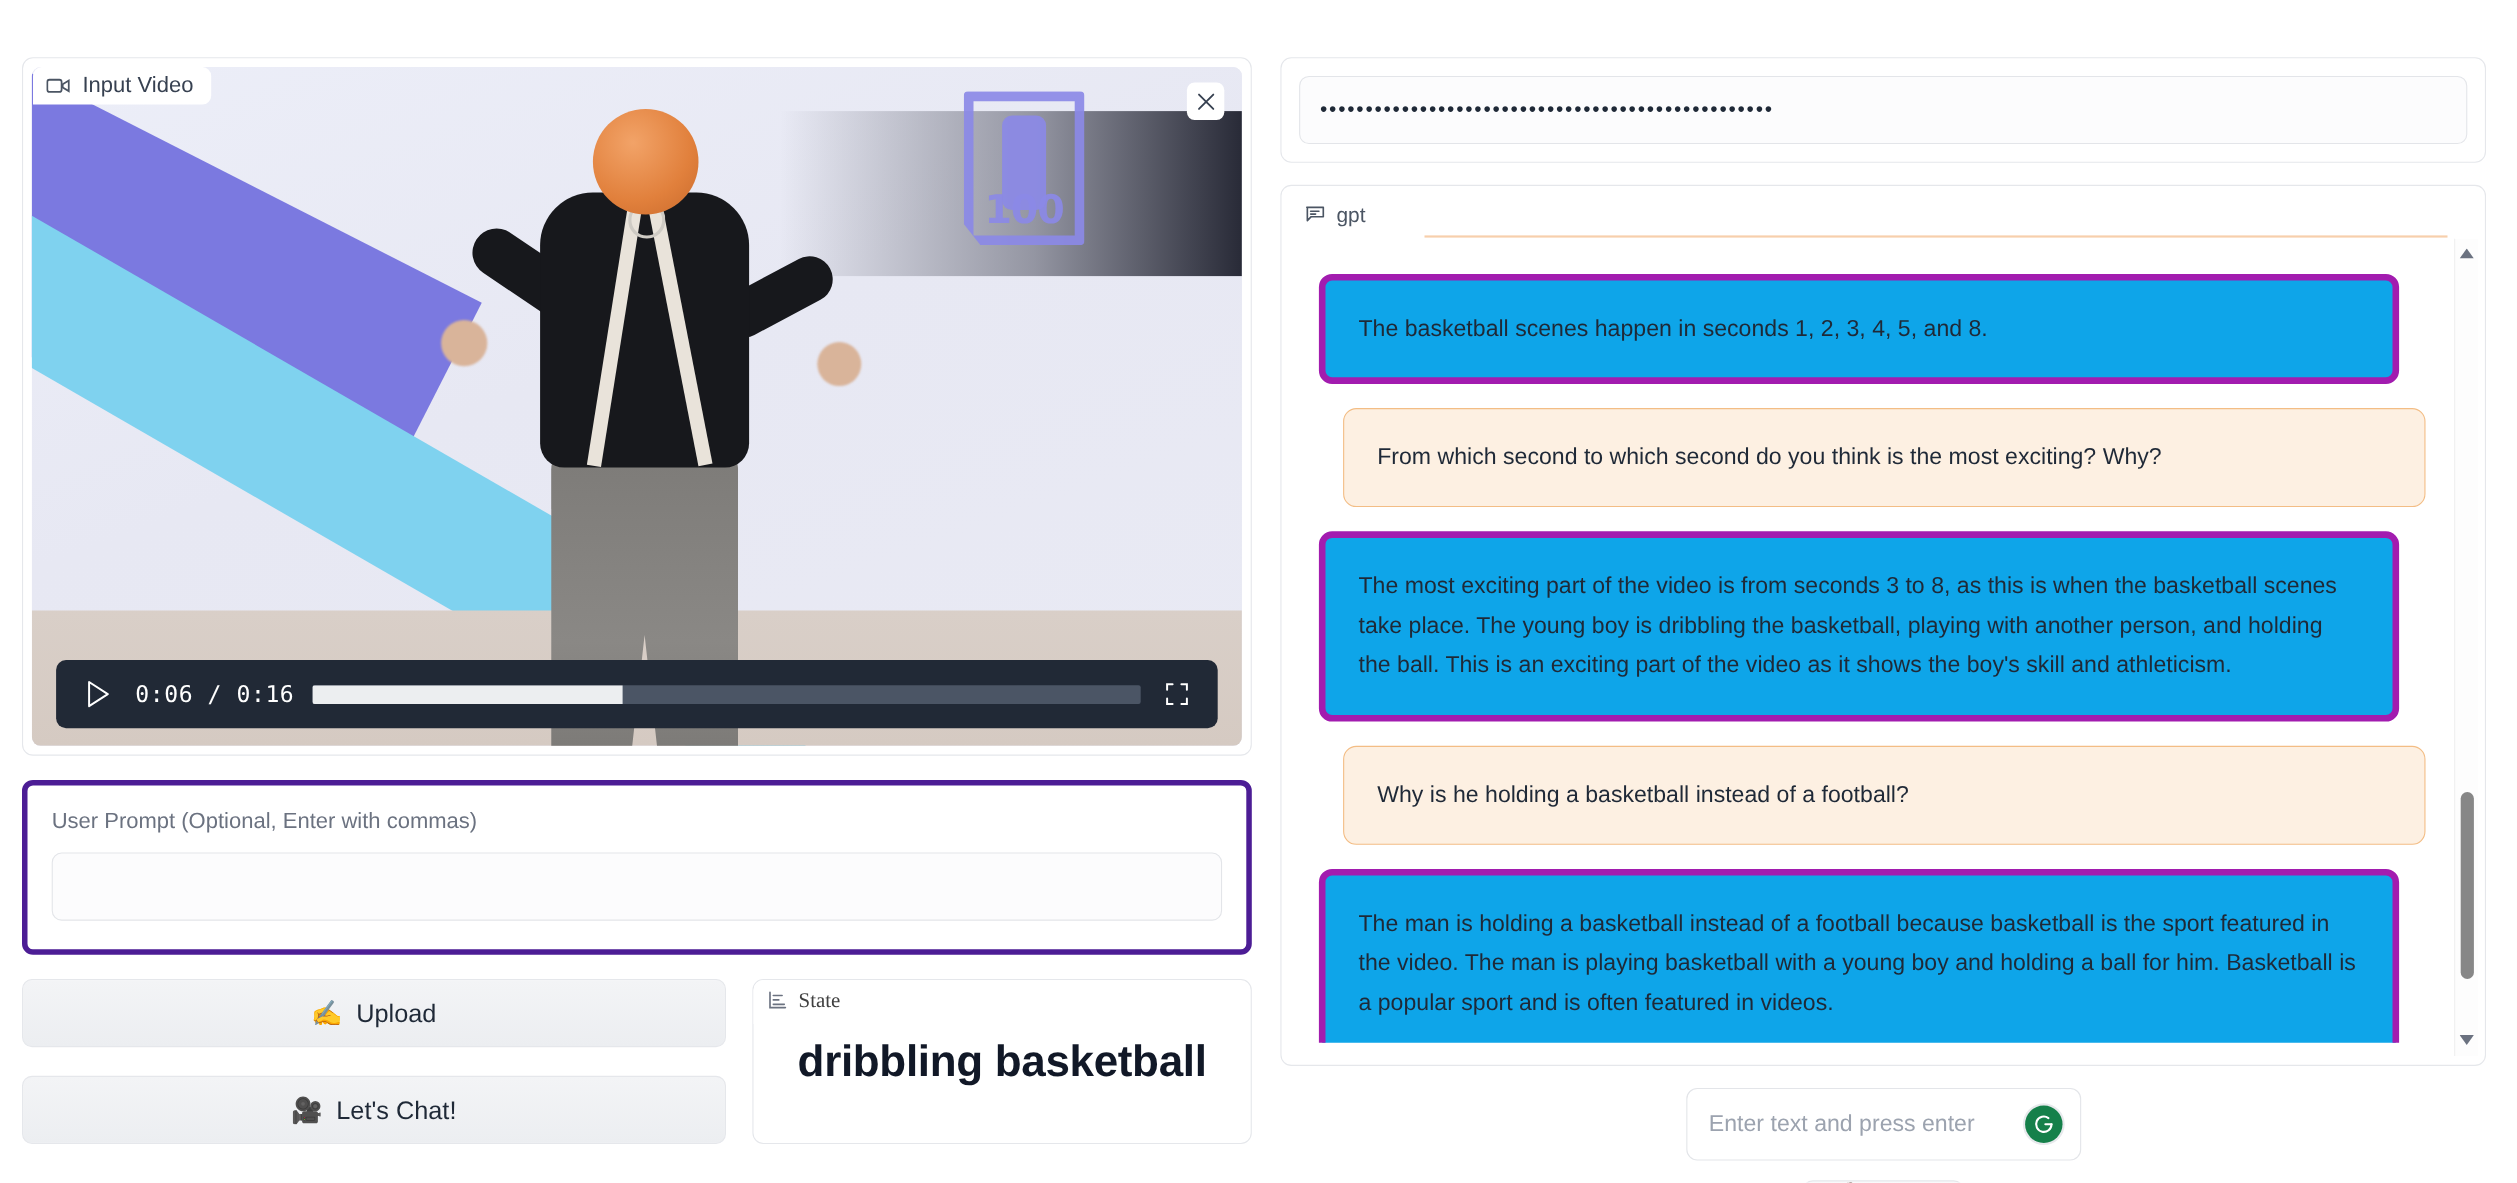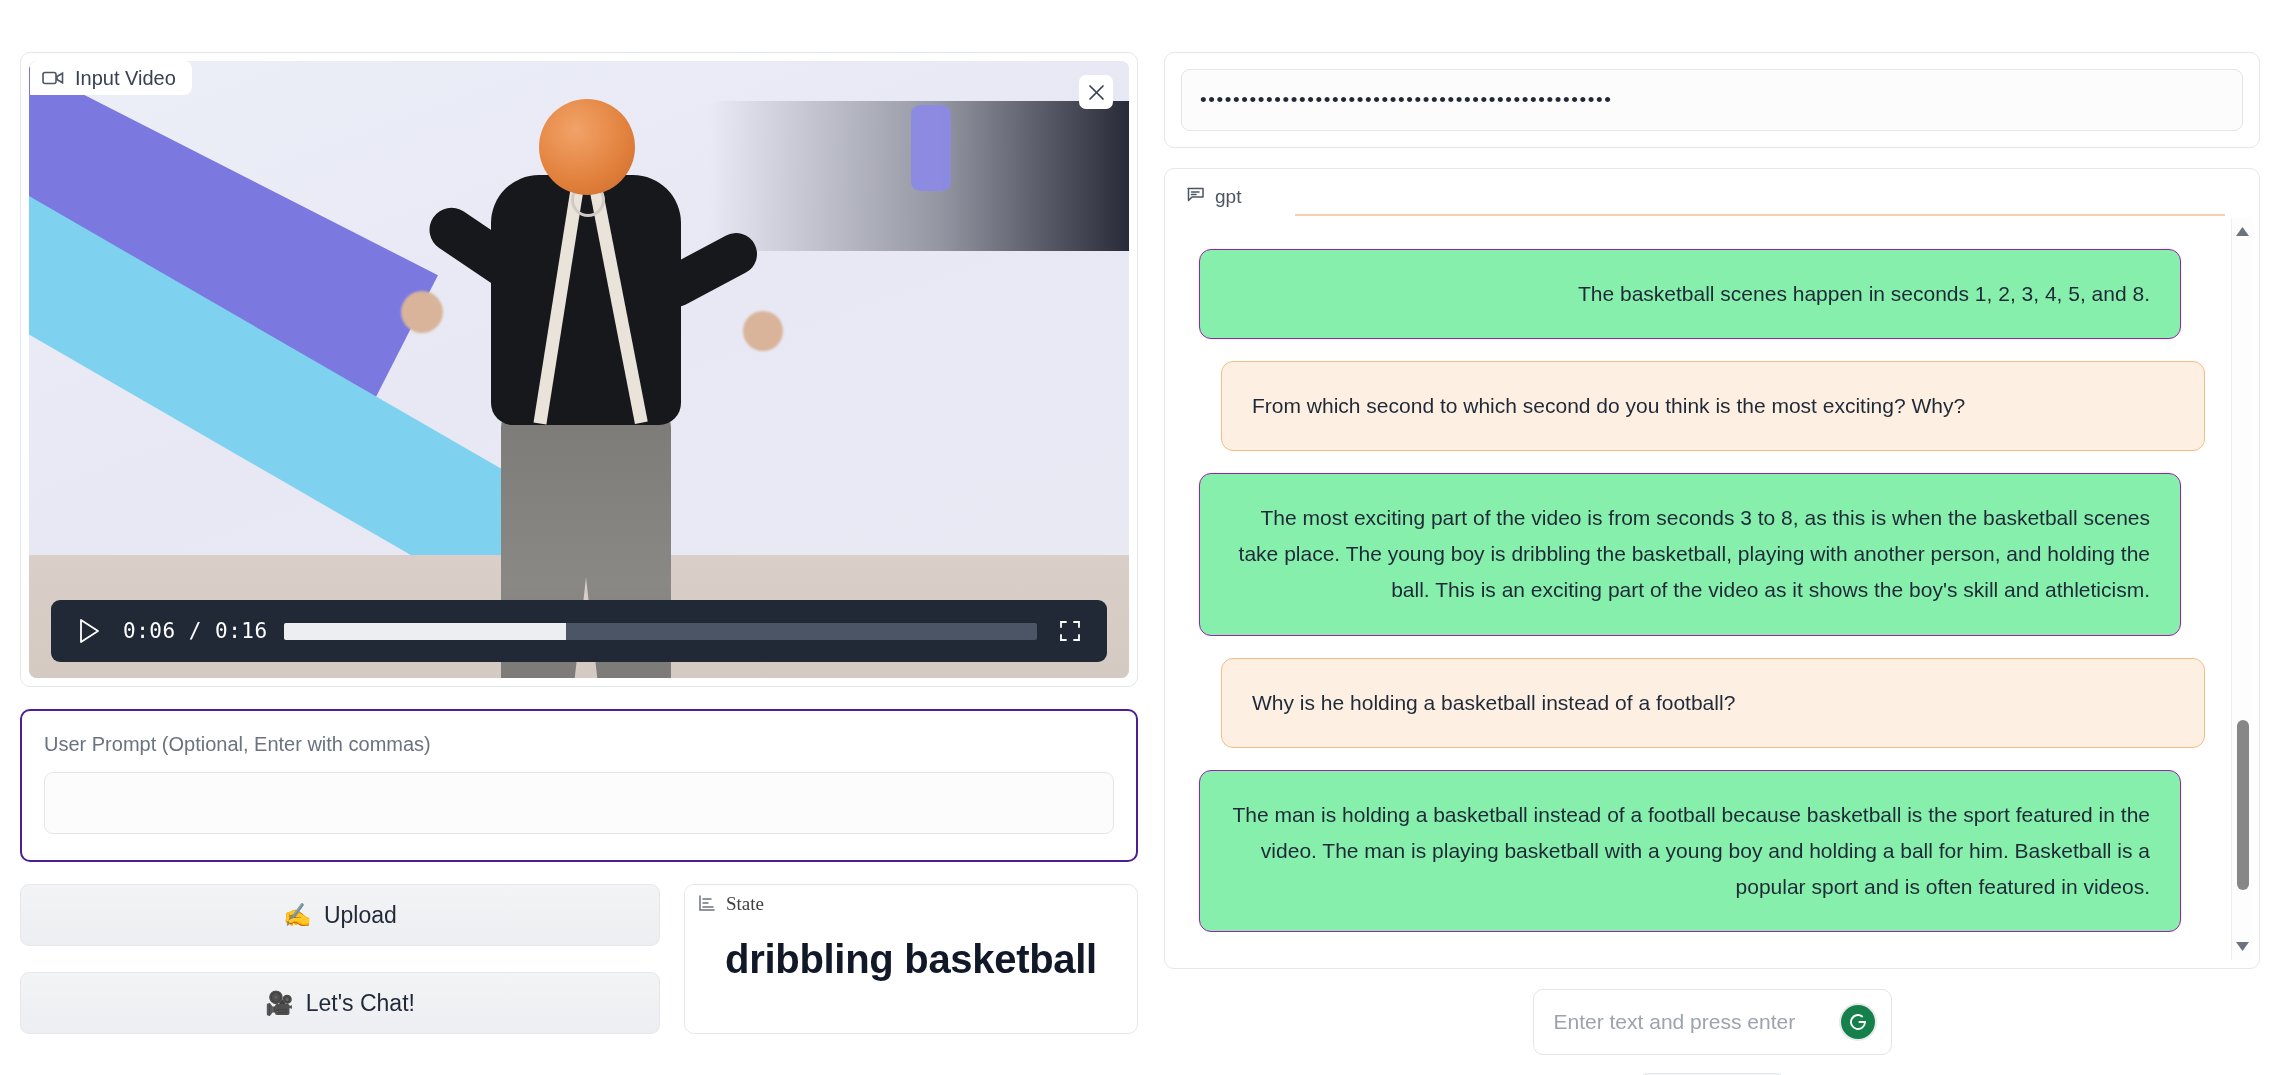--- a/index.html
+++ b/index.html
@@ -239,21 +239,21 @@
   }
   .ctrl-full {
     width: 34px; height: 34px;
     display: flex; align-items: center; justify-content: center;
     cursor: pointer;
   }
 
   
   .prompt-panel {
     width: 1118px;
-    border: 2px solid #4c1d95;
+    border: 5px solid #4c1d95;
     border-radius: 10px;
     background: #fff;
     padding: 22px 22px 26px;
   }
   .prompt-label {
     font-size: 20px;
     color: #6b7280;
     margin-bottom: 16px;
   }
   .prompt-input {
@@ -397,24 +397,23 @@
   .bubble {
     border-radius: 12px;
     padding: 26px 30px;
     font-size: 21px;
     line-height: 1.72;
     color: #1f2937;
     margin-bottom: 22px;
     max-width: 1045px;
   }
   .bubble.bot {
-    background: #86efac;
-    border: 1px solid #a21caf;
+    background: #0ea5e9;
+    border: 6px solid #a21caf;
     margin-right: 24px;
-    text-align: right;
   }
   .bubble.user {
     background: #fdf0e2;
     border: 1px solid #f3bd85;
     margin-left: 22px;
   }
 
   
   .scrollbar {
     position: absolute;
@@ -511,20 +510,23 @@
         <span>Input Video</span>
       </div>
 
       <div class="video-stage">
         <div class="scene">
           <div class="band-purple"></div>
           <div class="band-cyan"></div>
           <div class="scene-dark"></div>
           <div class="scene-floor"></div>
 
+          <div class="logo100">
+            <b>100</b>
+          </div>
           <div class="logo100-bar"></div>
 
           <div class="figure">
             <div class="fig-arm-l"></div>
             <div class="fig-arm-r"></div>
             <div class="fig-hand-l"></div>
             <div class="fig-hand-r"></div>
             <div class="fig-legs"></div>
             <div class="fig-torso"></div>
             <div class="strap a"></div>

